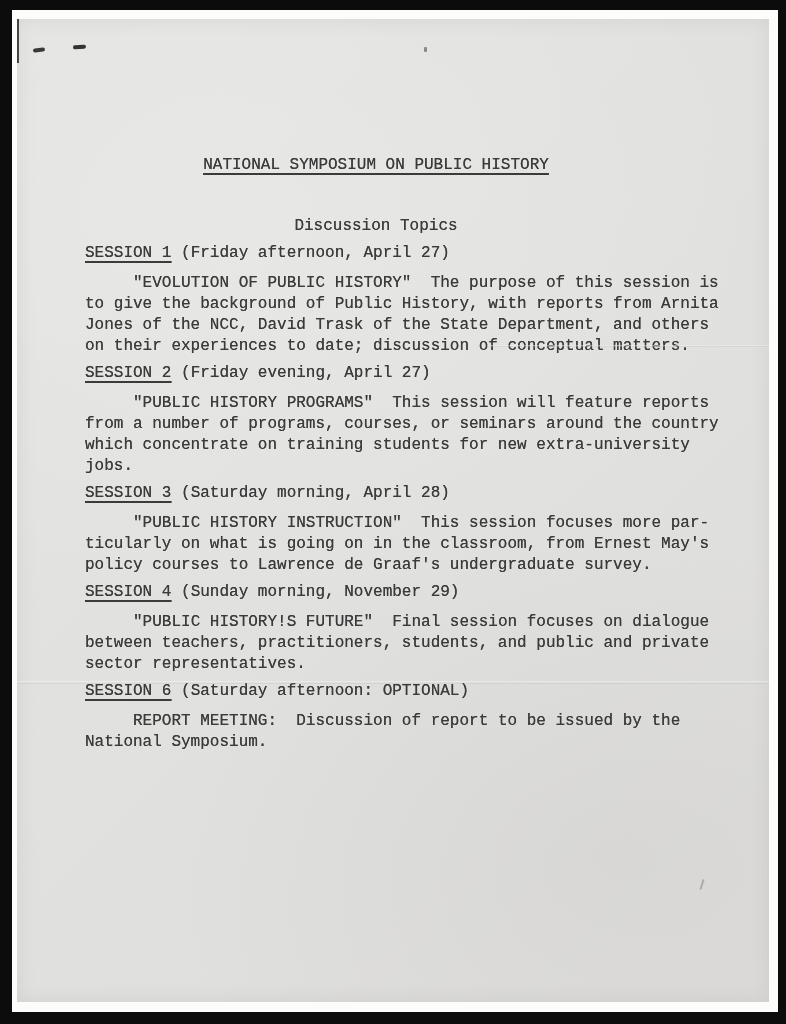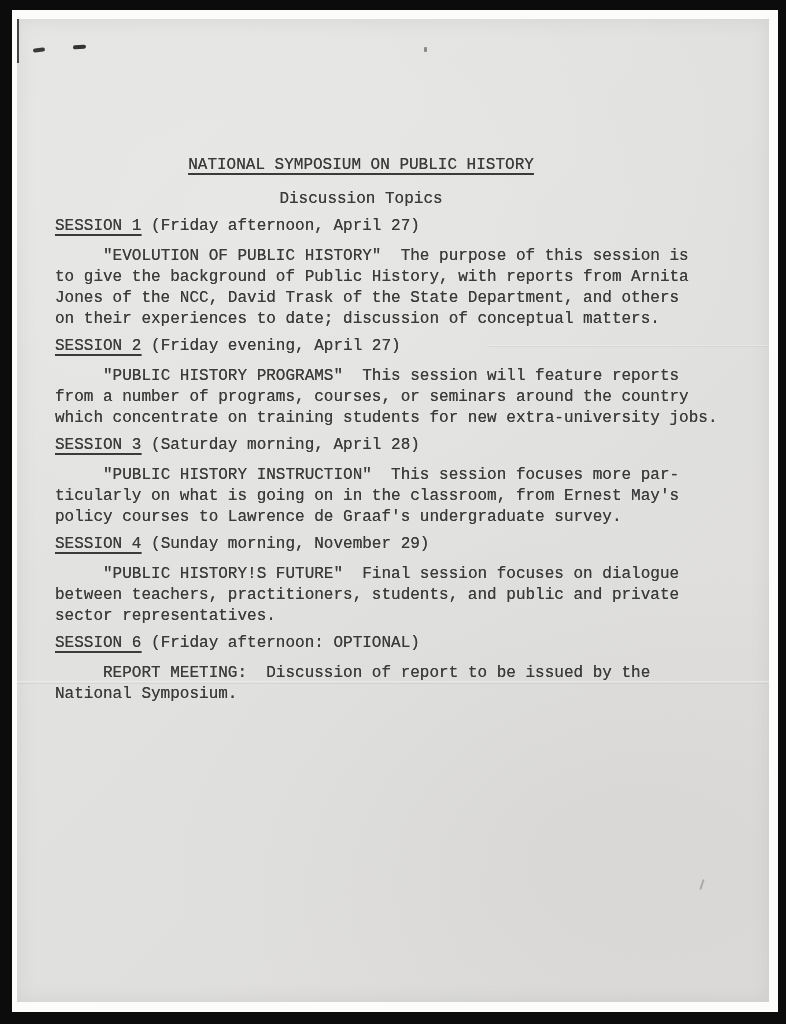--- a/index.html
+++ b/index.html
@@ -34,37 +34,37 @@
       radial-gradient(ellipse 900px 700px at 30% 20%, rgba(255,255,255,0.18), rgba(255,255,255,0) 60%),
       radial-gradient(ellipse 700px 500px at 80% 85%, rgba(120,120,118,0.07), rgba(120,120,118,0) 65%),
       linear-gradient(135deg, #e4e4e2 0%, #e1e1df 45%, #dedddb 100%);
     box-shadow: inset 0 0 18px rgba(140,140,138,0.18);
     color: #3b3b3b;
     font-size: 16px;
     line-height: 21px;
     letter-spacing: 0;
   }
   .page-inner {
-    padding: 0 38px 0 38px;
+    padding: 0 38px 0 68px;
   }
   .doc-head {
     text-align: center;
     padding-right: 64px;
   }
   .doc-title {
     display: inline-block;
     margin-top: 136px;
     text-decoration: underline;
     text-underline-offset: 4px;
     text-decoration-thickness: 1.5px;
     text-shadow: 0 0 0.6px rgba(55,55,55,0.85);
     white-space: pre;
   }
   .doc-subtitle {
-    margin-top: 13px;
+    margin-top: 40px;
     text-shadow: 0 0 0.6px rgba(55,55,55,0.85);
     white-space: pre;
   }
   .session {
     margin-top: 6px;
   }
   .session.first {
   }
   .session-heading {
     white-space: pre;
@@ -193,19 +193,19 @@
 
 
     <div class="session">
       <div class="session-heading"><span class="session-label">SESSION 4</span><span> (Sunday morning, November 29)</span></div>
       <div class="session-body">     "PUBLIC HISTORY!S FUTURE"  Final session focuses on dialogue
 between teachers, practitioners, students, and public and private
 sector representatives.</div>
     </div>
 
     <div class="session">
-      <div class="session-heading"><span class="session-label">SESSION 6</span><span> (Friday afternoon: OPTIONAL)</span></div>
+      <div class="session-heading"><span class="session-label">SESSION 6</span><span> (Saturday afternoon: OPTIONAL)</span></div>
       <div class="session-body">     REPORT MEETING:  Discussion of report to be issued by the
 National Symposium.</div>
     </div>
 
   </div>
 </div>
 
 </body></html>

